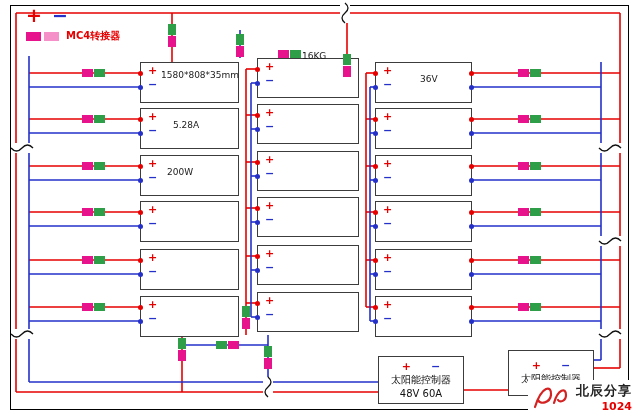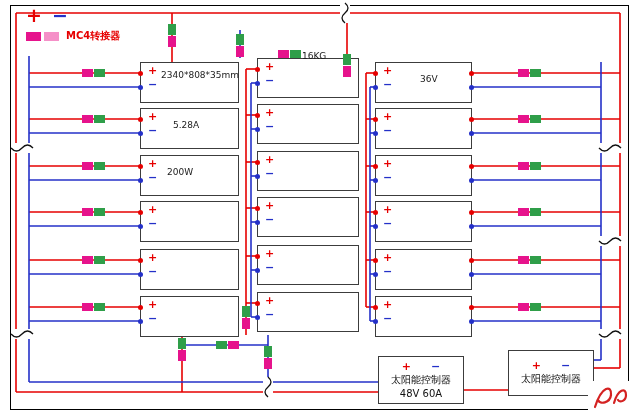--- a/index.html
+++ b/index.html
@@ -133,21 +133,21 @@
       <path d="M 599 241 Q 604.5 247 610 241 Q 615.5 235 621 241" fill="none" stroke="#111" stroke-width="1.3"></path>
       <rect x="599" y="329" width="22" height="10" fill="#fff"></rect>
       <path d="M 599 334 Q 604.5 340 610 334 Q 615.5 328 621 334" fill="none" stroke="#111" stroke-width="1.3"></path>
       <rect x="263" y="377" width="10" height="20" fill="#fff"></rect>
       <path d="M 268 377 Q 274 382 268 387 Q 262 392 268 397" fill="none" stroke="#111" stroke-width="1.3"></path>
     </svg>
   <div id="dynamic">
       <div class="panel" style="left: 140px; top: 62px; width: 97px; height: 39px;">
         <div class="p-plus">+</div>
         <div class="p-minus">−</div>
-        <div class="p-label" style="left: 20px; top: 7px;">2340*808*35mm</div>
+        <div class="p-label" style="left: 20px; top: 7px;">1580*808*35mm</div>
         <div class="dot" style="left: -3px; top: 8px; background: rgb(230, 0, 0);"></div>
         <div class="dot" style="left: -3px; top: 22px; background: rgb(36, 48, 200);"></div>
       </div>
       <div class="panel" style="left: 140px; top: 108px; width: 97px; height: 39px;">
         <div class="p-plus">+</div>
         <div class="p-minus">−</div>
         <div class="p-label" style="left: 32px; top: 11px;">5.28A</div>
         <div class="dot" style="left: -3px; top: 8px; background: rgb(230, 0, 0);"></div>
         <div class="dot" style="left: -3px; top: 22px; background: rgb(36, 48, 200);"></div>
       </div>
@@ -367,14 +367,18 @@
       <span class="lg-b1"></span>
       <span class="lg-b2"></span>
       <span class="lg-label">MC4转接器</span>
     </div>
   </div>
 
   <div class="watermark">
     <svg class="flourish" viewBox="0 0 40 30">
       <path d="M3 24 C10 2 20 2 19 12 C18 20 8 22 6 17 M22 20 C26 6 34 4 34 12 C34 18 28 20 26 17" fill="none" stroke="#d42222" stroke-width="2.2" stroke-linecap="round"></path>
     </svg>
+    <div>
+      <div class="wm-title">北辰分享</div>
+      <div class="wm-num">1024</div>
+    </div>
   </div>
 </div>
 
 </body></html>

